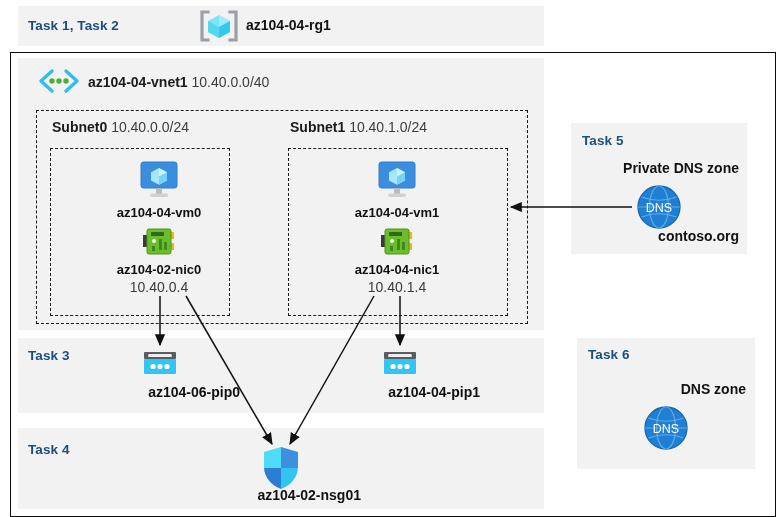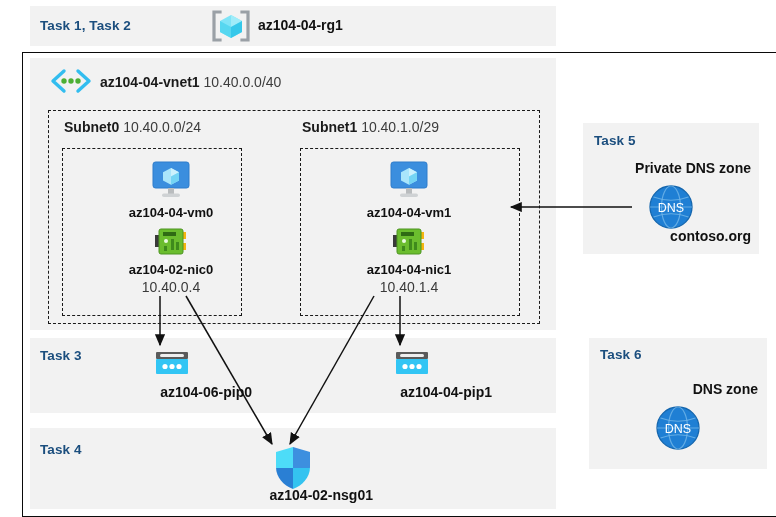--- a/index.html
+++ b/index.html
@@ -1,21 +1,21 @@
 <!DOCTYPE html>
 <html><head>
 <meta charset="utf-8">
 <style>
   html,body{margin:0;padding:0;background:#ffffff;}
   body{
     width:776px;height:517px;position:relative;overflow:hidden;
     font-family:"Liberation Sans", sans-serif;
     -webkit-font-smoothing:antialiased;
   }
-  .abs{position:absolute;margin-left:12px;}
+  .abs{position:absolute;}
 
   
   .gray-panel{background:#f2f2f2;}
   .rg-box{border:1.6px solid #0a0a0a;background:transparent;}
 
   .task-label{
     color:#1b4e7e;font-weight:bold;font-size:13.5px;letter-spacing:.1px;
     white-space:nowrap;
   }
 
@@ -109,21 +109,21 @@
     <circle cx="12" cy="14" r="2" fill="#eafbe0"></circle>
     <rect x="17" y="12" width="3" height="11" fill="#3f8a1c"></rect>
     <rect x="22" y="15" width="3" height="8" fill="#3f8a1c"></rect>
     <rect x="10" y="19" width="3" height="5" fill="#3f8a1c"></rect>
   </svg>
 </div>
 <div class="abs res-name" style="left:79px;top:262px;width:160px;">az104-02-nic0</div>
 <div class="abs res-sub" style="left:79px;top:279px;width:160px;">10.40.0.4</div>
 
 <div class="abs hdr" style="left:290px;top:119px;">
-  <b>Subnet1</b><span> </span><span class="norm">10.40.1.0/29</span>
+  <b>Subnet1</b><span> </span><span class="norm">10.40.1.0/24</span>
 </div>
 
 <div class="abs dashed" style="left:288px;top:148px;width:218px;height:166px;"></div>
 
 <div class="abs" style="left:375px;top:160px;width:44px;height:40px;">
   <svg width="44" height="40" viewBox="0 0 44 40" class="icon">
     <rect x="4" y="2" width="36" height="26" rx="2.5" fill="#3b8ede"></rect>
     <rect x="4" y="2" width="36" height="26" rx="2.5" fill="none" stroke="#2f7ccb" stroke-width="1"></rect>
     <polygon points="22,8 30,12.3 30,20.5 22,24.8 14,20.5 14,12.3" fill="#a9e5fb"></polygon>
     <polygon points="22,8 30,12.3 22,16.6" fill="#ccf1fd"></polygon>

